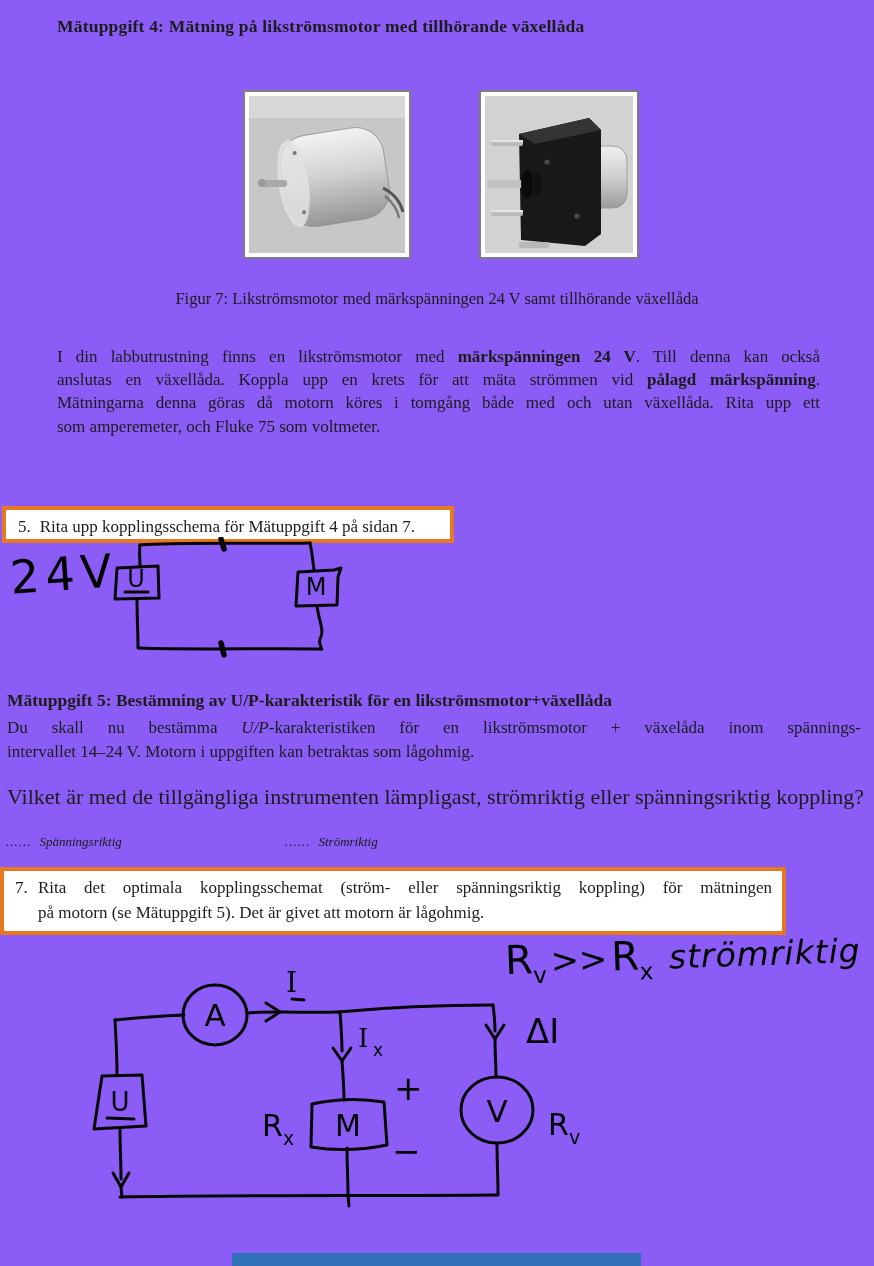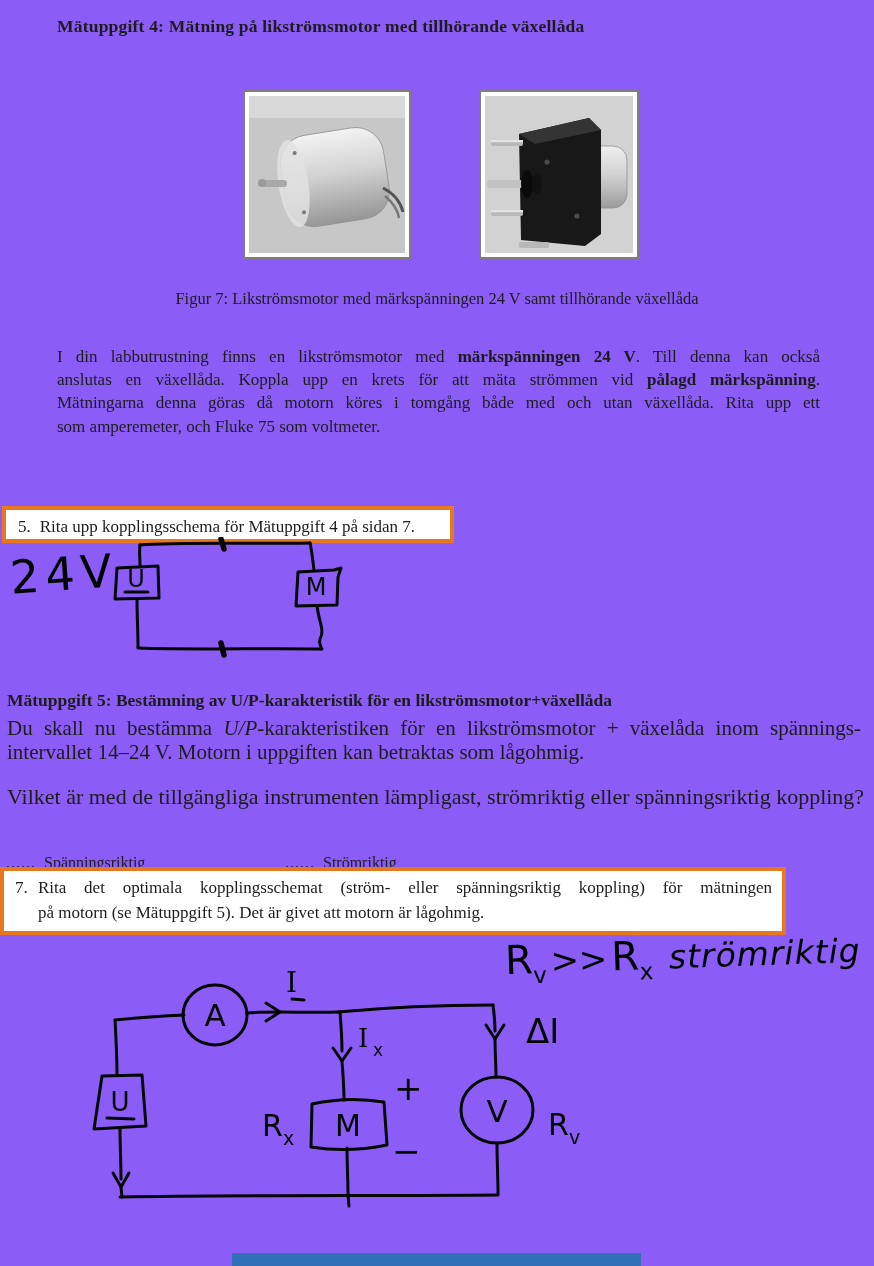--- a/index.html
+++ b/index.html
@@ -10,23 +10,23 @@
   
   #t4-title{position:absolute;left:57px;top:16px;font-size:17.5px;font-weight:bold;letter-spacing:.2px;}
   #caption{position:absolute;left:0;top:289px;width:874px;text-align:center;font-size:16.5px;}
   #intro{position:absolute;left:57px;top:345px;width:763px;font-size:17px;line-height:23.2px;}
   .jline{text-align:justify;text-align-last:justify;}
   .jline-end{text-align:left;}
   .b{font-weight:bold;}
   .math{font-style:italic;}
 
   #t5-title{position:absolute;left:7px;top:690px;font-size:17.5px;font-weight:bold;text-align:center;}
-  #t5-body{position:absolute;left:7px;top:716px;width:854px;font-size:21px;line-height:24px;}
+  #t5-body{position:absolute;left:7px;top:716px;width:854px;font-size:17px;line-height:24px;}
   #question{position:absolute;left:7px;top:784px;width:860px;font-size:22px;}
-  .option{position:absolute;top:854px;font-size:16px;}
+  .option{position:absolute;top:834px;font-size:13px;font-style:italic;}
   #opt-v{left:6px;}
   #opt-c{left:285px;}
   .dots{letter-spacing:1px;margin-right:8px;}
 
   
   .hbox{position:absolute;box-sizing:border-box;border:4px solid #e8781f;background:#ffffff;font-size:17px;}
   #box5{left:2px;top:486px;width:452px;padding:7px 6px 2px 12px;margin-top:20px;}
   #box5 .num{margin-right:9px;}
   #box7{left:0;top:867px;width:786px;padding:5px 10px 6px 34px;line-height:24.5px;}
   #box7 .num{position:absolute;left:11px;top:5px;}

